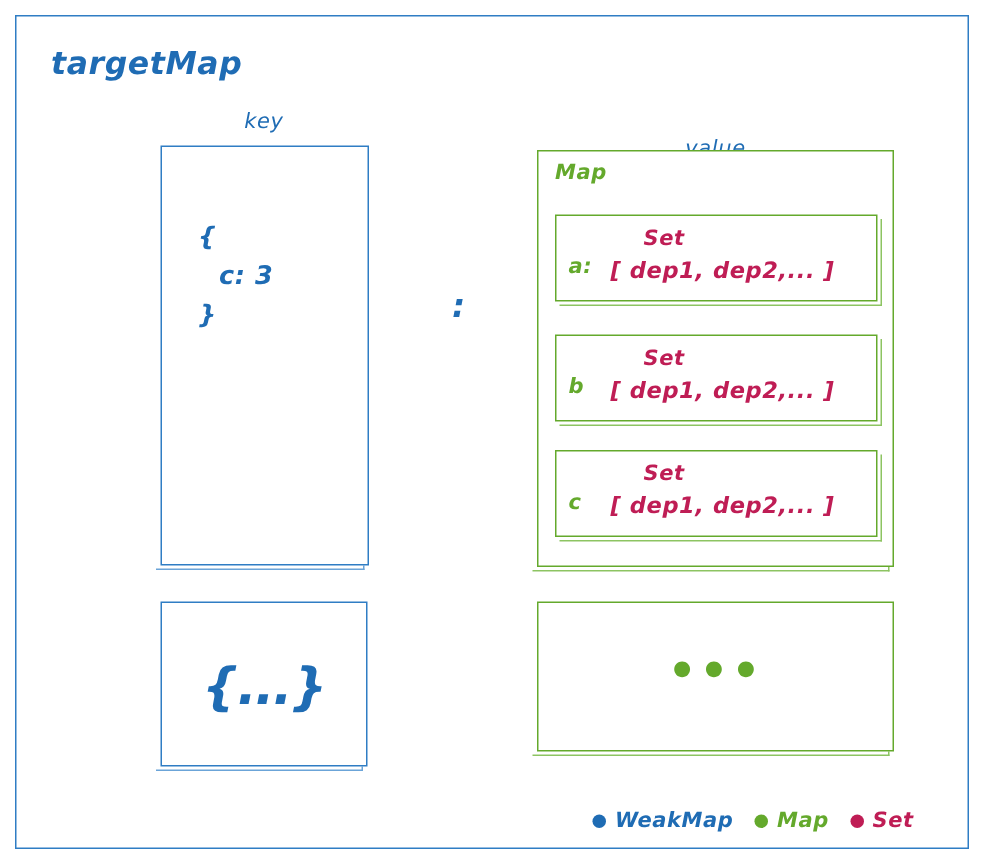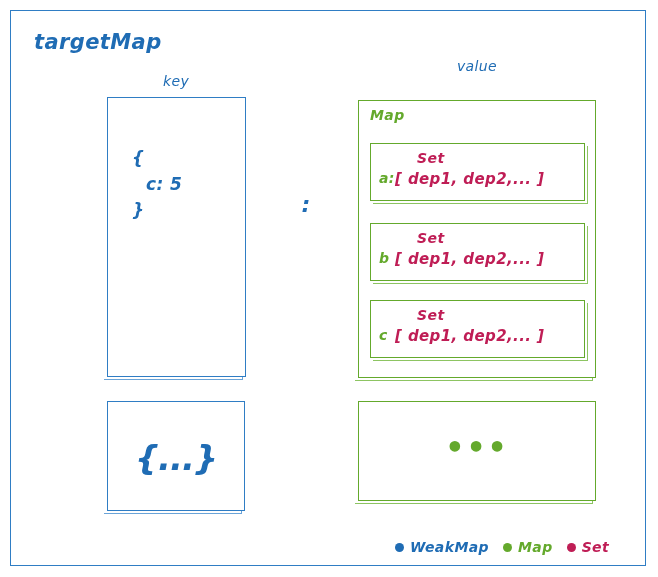--- a/index.html
+++ b/index.html
@@ -49,21 +49,21 @@
   }
 
   .col-label {
     position: absolute;
     font-size: 14px;
     color: #1f6cb4;
     font-weight: 400;
     text-align: center;
   }
   .col-label.key   { left: 107px; top: 73px; width: 138px; }
-  .col-label.value { left: 358px; top: 58px; width: 238px; }
+  .col-label.value { left: 358px; top: 91px; width: 238px; }
 
   
   .box {
     position: absolute;
     box-sizing: border-box;
     background: #ffffff;
   }
   .box.blue  { border: 1.7px solid #2f7dc4; }
   .box.green { border: 1.7px solid #64a92c; }
 
@@ -147,21 +147,21 @@
   .set-key {
     position: absolute;
     left: 8px;
     top: 26px;
     font-size: 14px;
     color: #64a92c;
     font-weight: 600;
   }
   .set-body {
     position: absolute;
-    left: 24px;
+    left: 36px;
     top: 4px;
   }
   .set-title {
     font-size: 14px;
     color: #bf1d55;
     font-weight: 600;
     padding-left: 22px;
     line-height: 20px;
   }
   .set-items {
@@ -219,21 +219,21 @@
 
   <div class="outer-frame"></div>
 
   <div class="title hand">targetMap</div>
 
   <div class="col-label key hand">key</div>
   <div class="col-label value hand">value</div>
 
   <div class="sketch-shadow blue" id="key-box-shadow"></div>
   <div class="box blue" id="key-box"></div>
-  <div class="key-code hand"><span>{</span><span class="indent">c: 5</span><span>}</span></div>
+  <div class="key-code hand"><span>{</span><span class="indent">c: 3</span><span>}</span></div>
 
   <div class="separator hand">:</div>
 
   <div class="sketch-shadow green" id="map-box-shadow"></div>
   <div class="box green" id="map-box"></div>
   <div class="map-label hand">Map</div>
 
   <div class="set-row-shadow" id="set-row-0-shadow"></div>
   <div class="set-row" id="set-row-0">
     <span class="set-key hand">a:</span>

